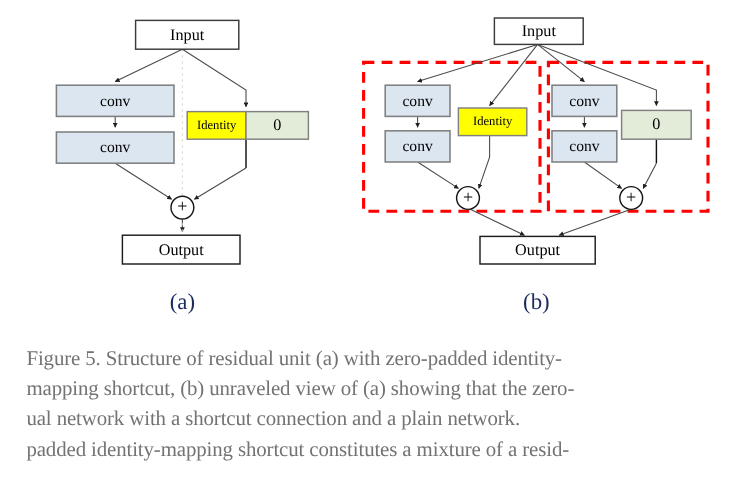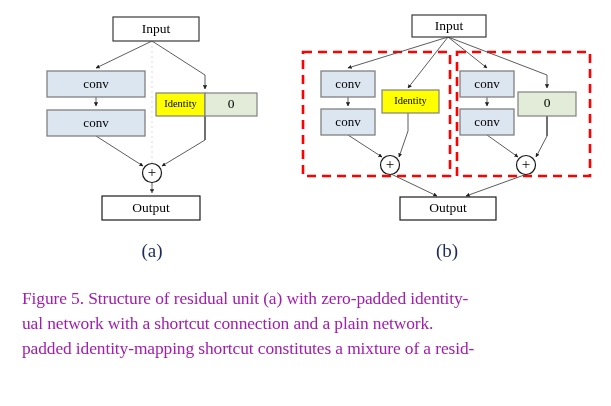--- a/index.html
+++ b/index.html
@@ -49,21 +49,21 @@
   }
 
   #caption {
     position: absolute;
     left: 22px;
     top: 286px;
     width: 578px;
     font-family: "Liberation Serif", "DejaVu Serif", serif;
     font-size: 17.4px;
     line-height: 25.2px;
-    color: #a21caf;
+    color: #737373;
     text-align: left;
     letter-spacing: -0.1px;
   }
   #caption span { display: block; white-space: pre; }
 </style>
 </head>
 <body>
 
 <div id="figure-area">
   <svg id="figure-svg" width="611" height="280" viewBox="0 0 611 280">
@@ -211,15 +211,16 @@
         <text class="node-label lbl-io" x="448" y="209">Output</text>
       </g>
 
       <text class="lbl-sub" x="447" y="253">(b)</text>
     </g>
   </svg>
 </div>
 
 <div id="caption">
   <span>Figure 5. Structure of residual unit (a) with zero-padded identity-</span>
+  <span>mapping shortcut, (b) unraveled view of (a) showing that the zero-</span>
   <span>ual network with a shortcut connection and a plain network.</span>
   <span>padded identity-mapping shortcut constitutes a mixture of a resid-</span>
 </div>
 
 </body></html>

